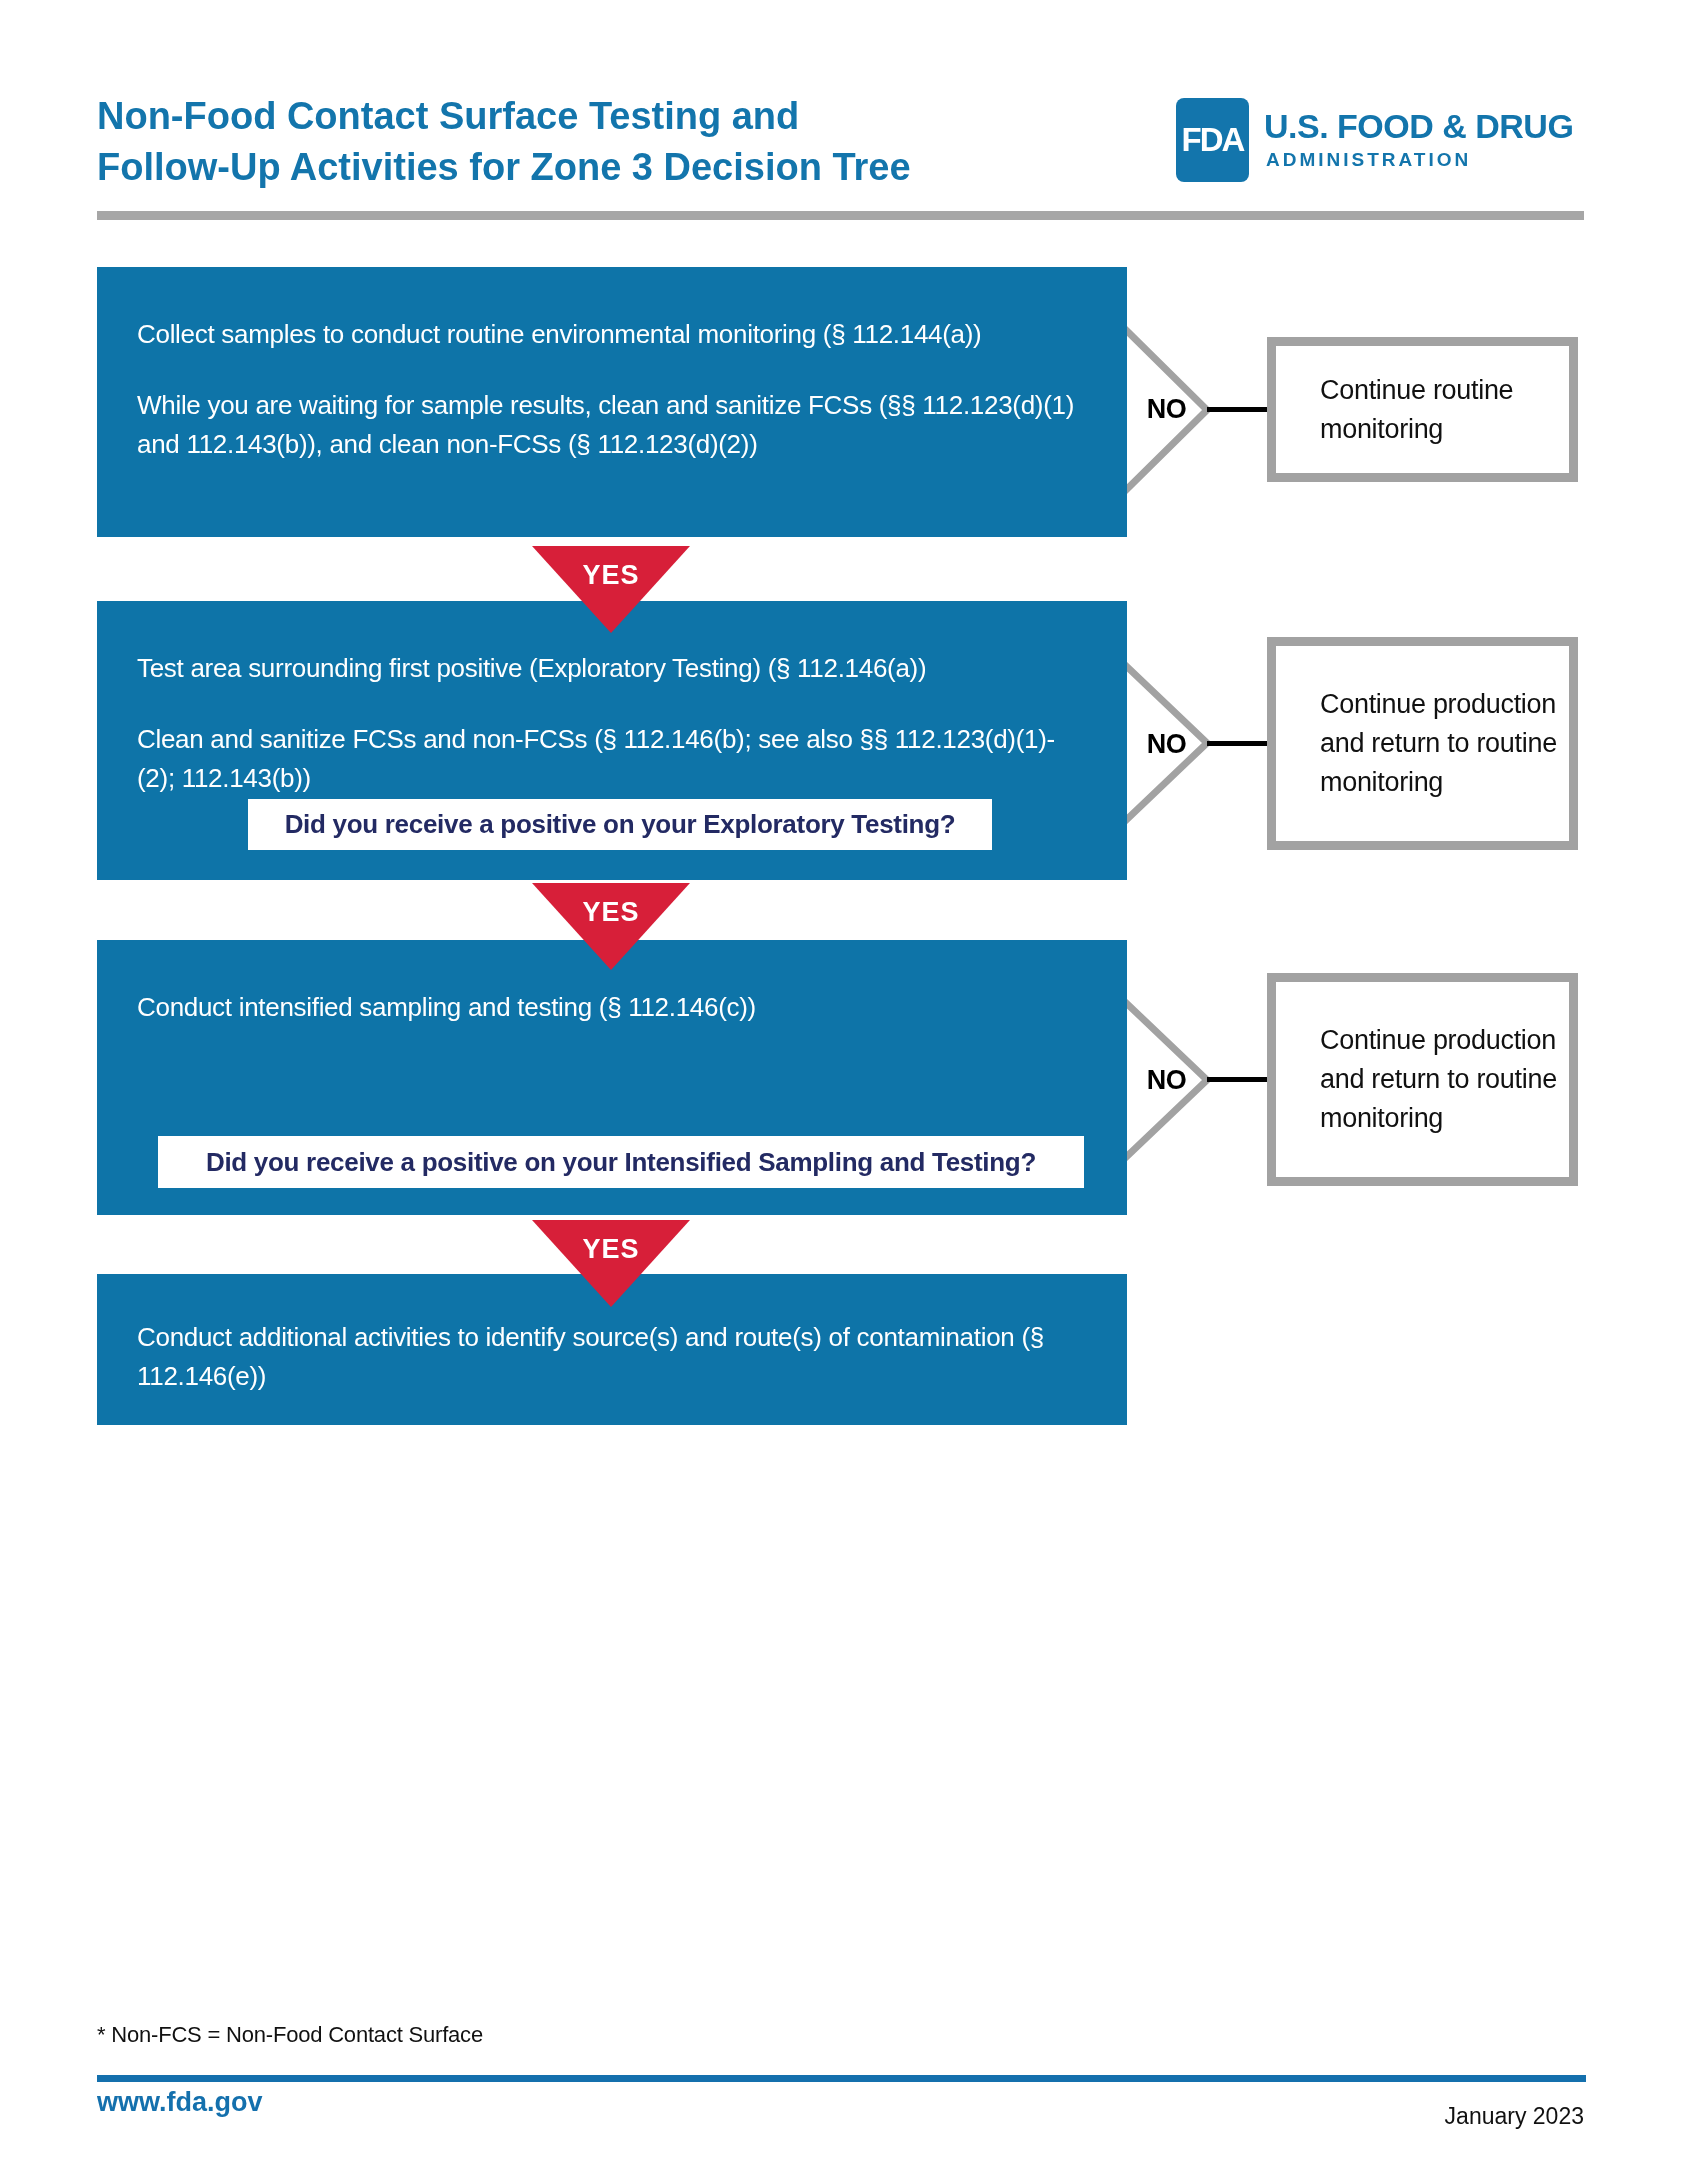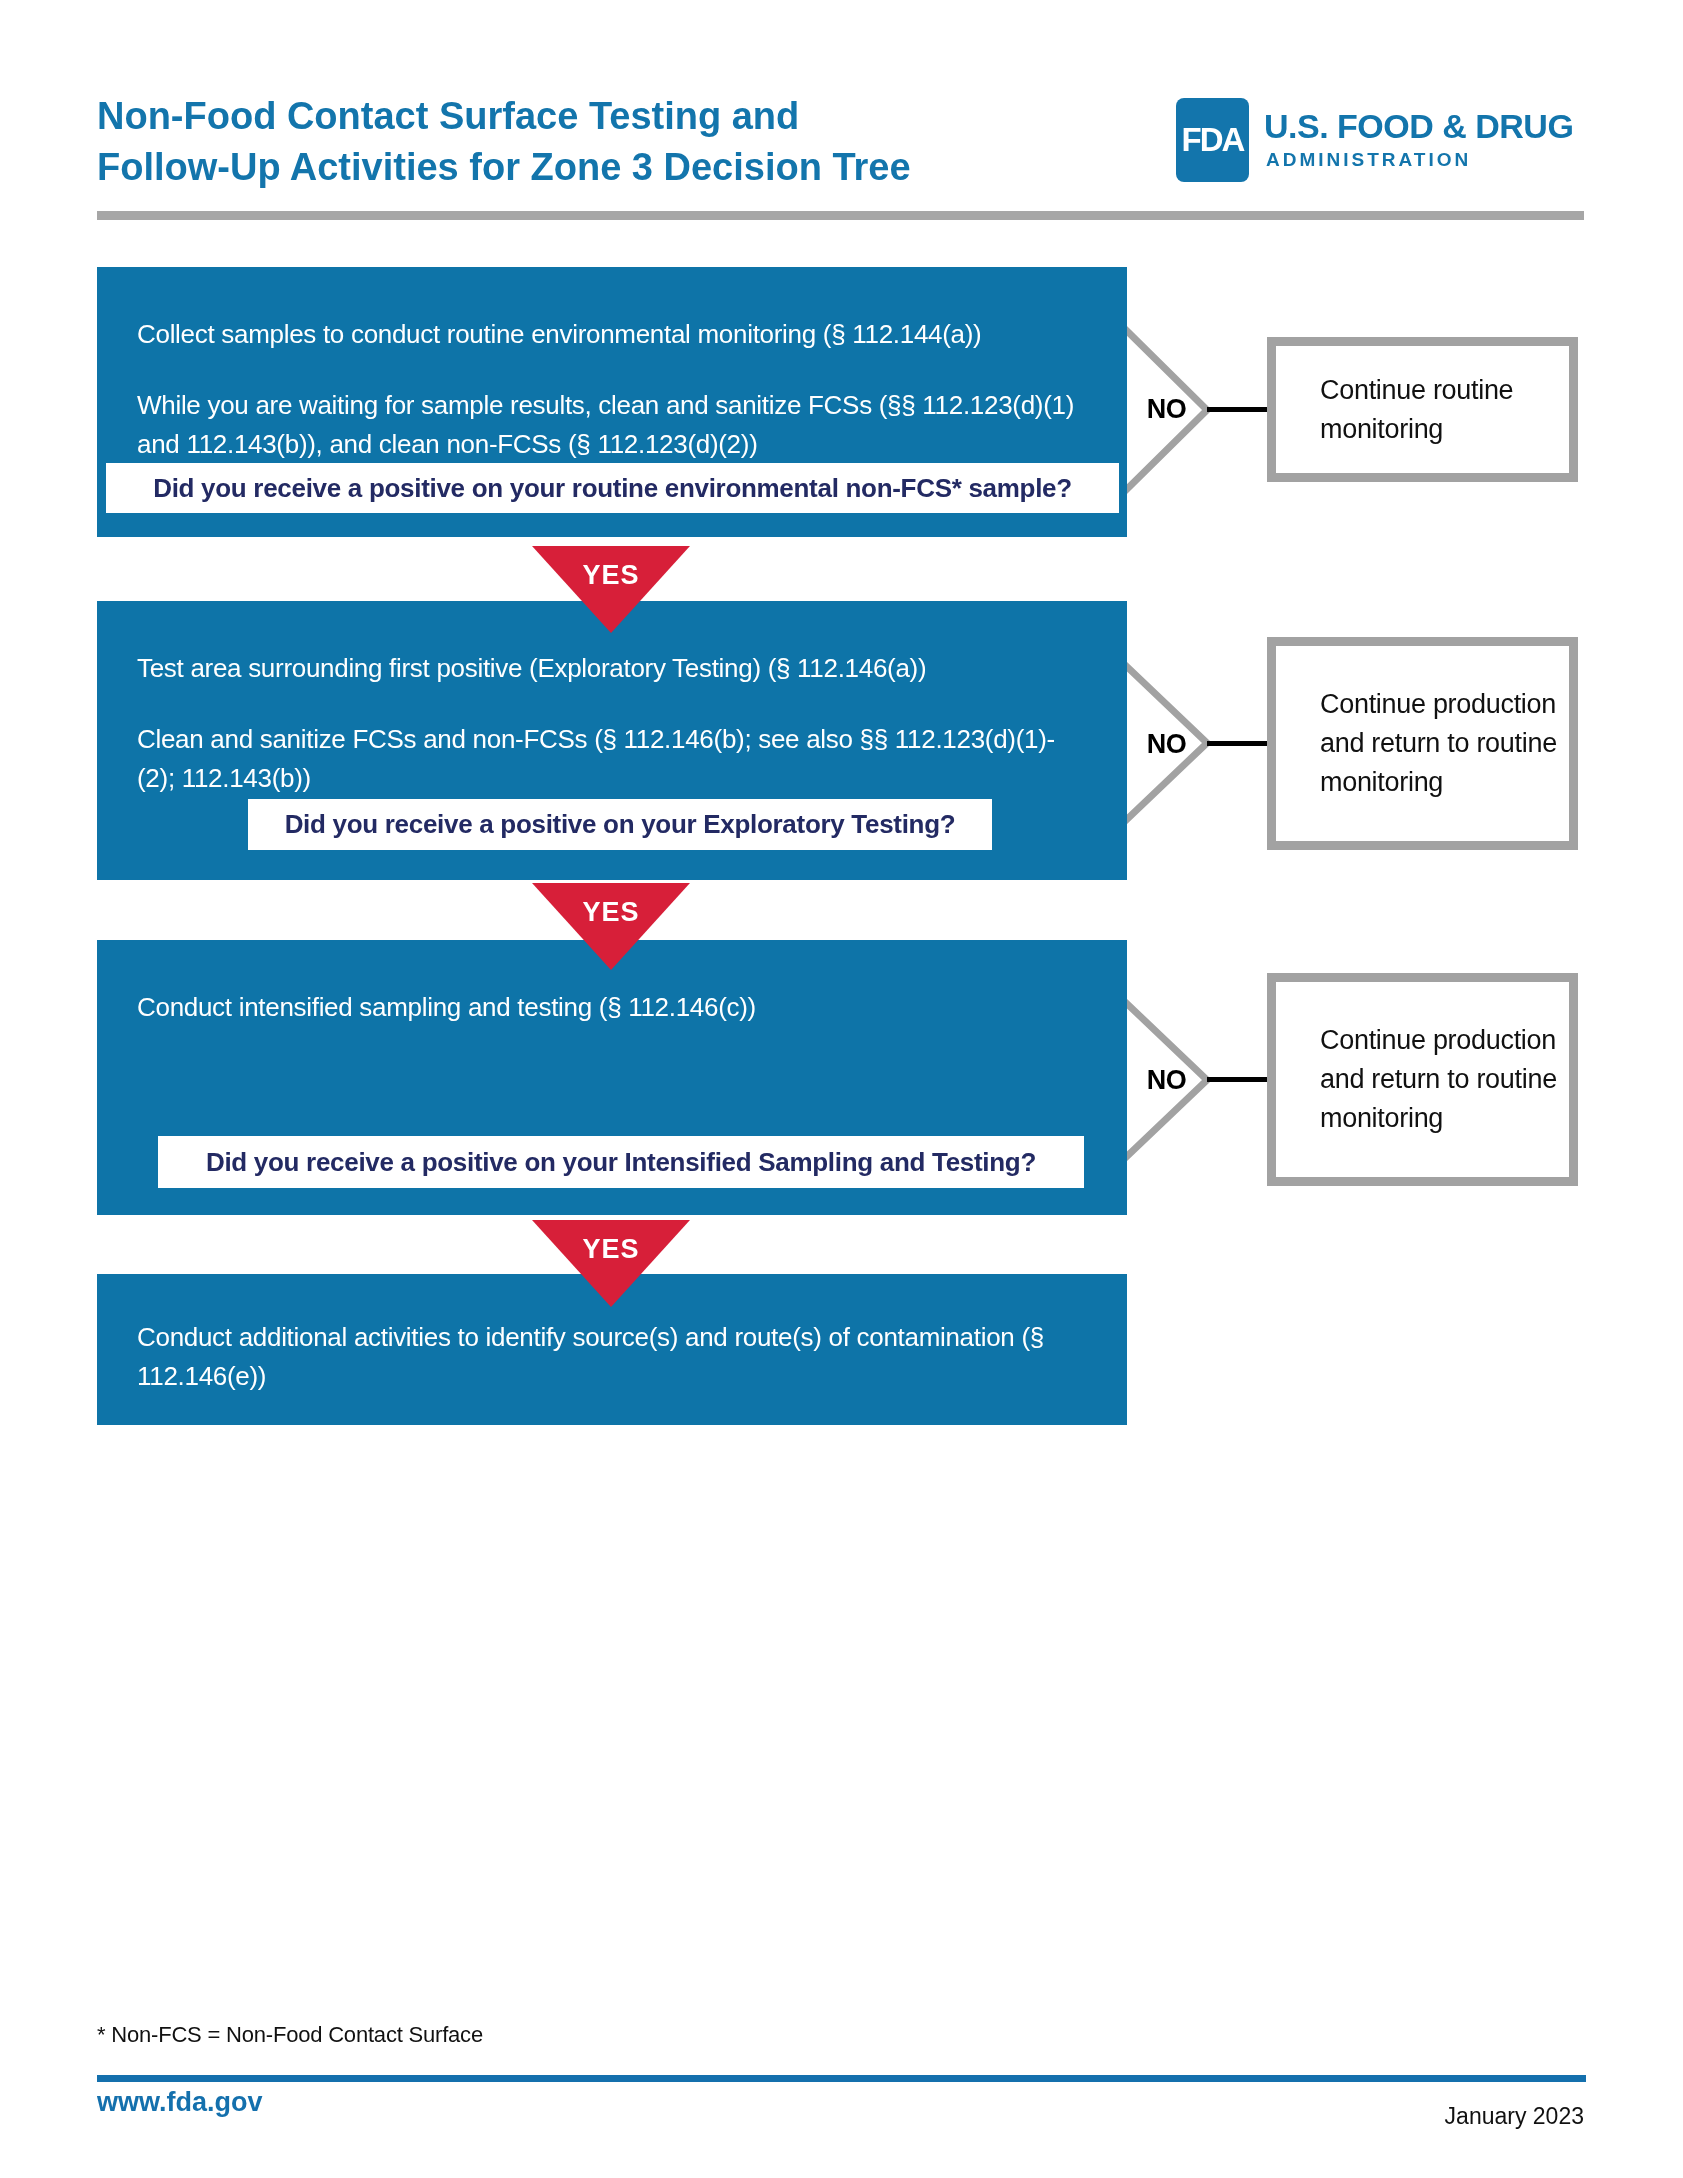--- a/index.html
+++ b/index.html
@@ -110,21 +110,20 @@
     <div class="logo-square">FDA</div>
     <div class="logo-name1">U.S. FOOD &amp; DRUG</div>
     <div class="logo-name2">ADMINISTRATION</div>
   </div>
 
   <div class="header-rule"></div>
 
   <div class="blue-box" style="top:267px; height:270px;">
     <p>Collect samples to conduct routine environmental monitoring (§ 112.144(a))</p>
     <p>While you are waiting for sample results, clean and sanitize FCSs (§§ 112.123(d)(1) and 112.143(b)), and clean non-FCSs (§ 112.123(d)(2))</p>
-    <div class="qbar" style="left:9px; right:8px; top:196px; height:50px;">Did you receive a positive on your routine environmental non-FCS* sample?</div>
   </div>
 
   <svg class="no-tri" style="left:1119px; top:323px;" width="91" height="174" viewBox="0 0 92 176">
     <polygon points="3,3 89,88 3,173" fill="#ffffff" stroke="#a2a2a2" stroke-width="7"></polygon>
   </svg>
   <span class="no-label" style="left:1135px; top:394px;">NO</span>
   <div class="connector" style="left:1207px; top:407px; width:60px;"></div>
   <div class="out-box" style="top:337px; height:145px;">Continue routine monitoring</div>
 
   <div class="yes-wrap" style="top:546px;">

